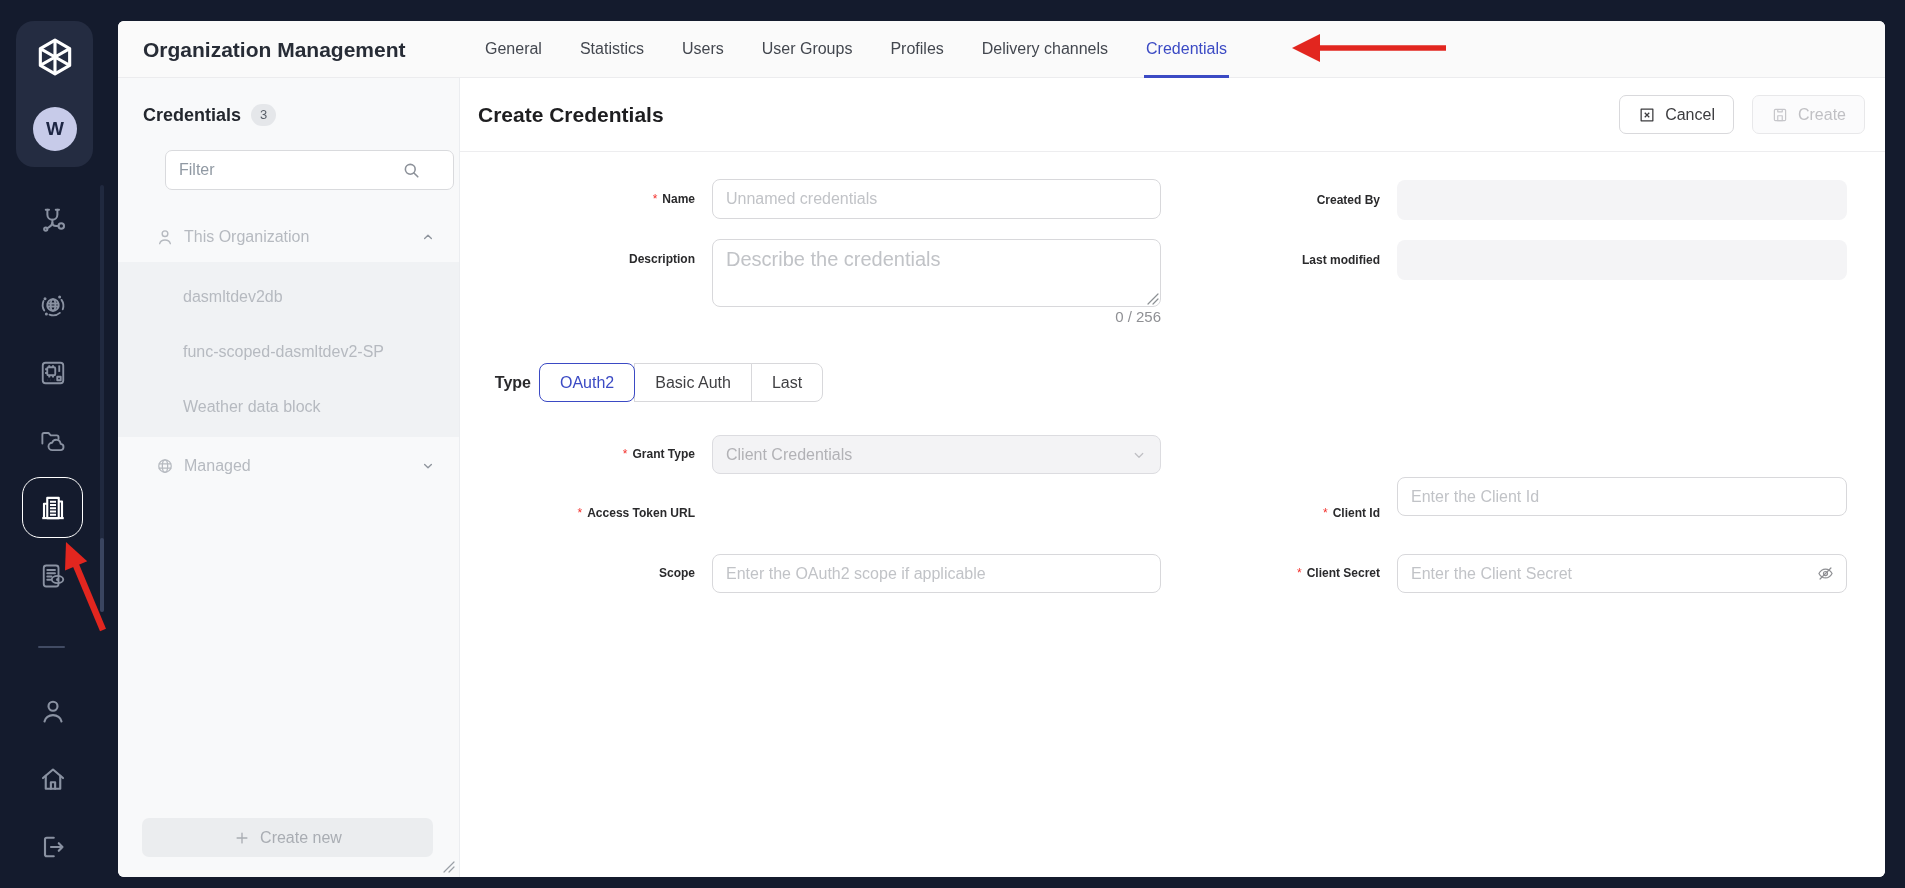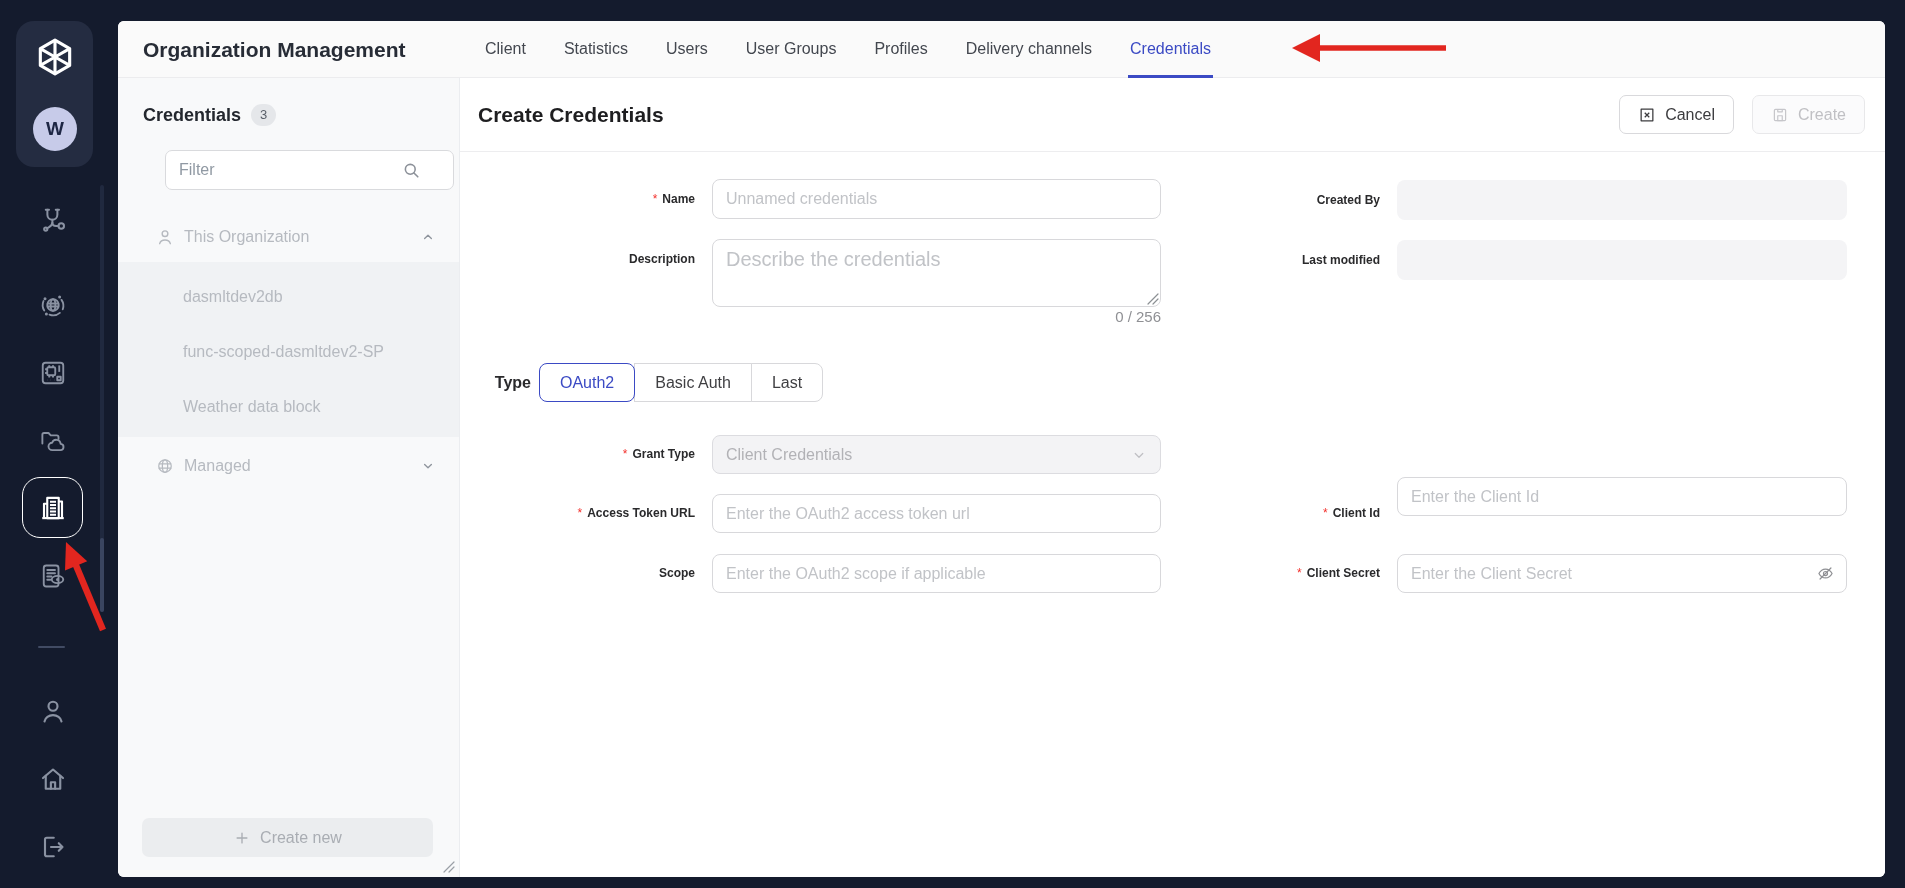--- a/index.html
+++ b/index.html
@@ -227,21 +227,21 @@
       <path d="M10.4 12 H19.6 M16.6 9 l3 3 -3 3"></path>
     </svg>
   </div>
 </div>
 
 <div class="card">
 
   <div class="card-header">
     <div class="app-title">Organization Management</div>
     <div class="tabs">
-      <div class="tab">Client</div>
+      <div class="tab">General</div>
       <div class="tab">Statistics</div>
       <div class="tab">Users</div>
       <div class="tab">User Groups</div>
       <div class="tab">Profiles</div>
       <div class="tab">Delivery channels</div>
       <div class="tab active">Credentials</div>
     </div>
   </div>
 
   <div class="panel">
@@ -371,21 +371,20 @@
       <div class="select-box" style="left:252px;top:283px;width:449px;height:39px">
         <span>Client Credentials</span>
         <span class="select-chevron">
           <svg viewBox="0 0 24 24" fill="none" stroke="currentColor" stroke-width="1.6" stroke-linecap="round" stroke-linejoin="round">
             <path d="M7 10 l5 5 5 -5"></path>
           </svg>
         </span>
       </div>
 
       <div class="f-label" style="left:15px;width:220px;top:342px;line-height:39px"><span class="req">*</span><span>Access Token URL</span></div>
-      <input class="f-input" style="left: 252px; top: 342px; width: 449px; height: 39px;" placeholder="Enter the OAuth2 access token url">
 
       <div class="f-label" style="left:700px;width:220px;top:342px;line-height:39px"><span class="req">*</span><span>Client Id</span></div>
       <input class="f-input" style="left: 937px; top: 325px; width: 450px; height: 39px;" placeholder="Enter the Client Id">
 
       <div class="f-label" style="left:15px;width:220px;top:402px;line-height:39px">Scope</div>
       <input class="f-input" style="left: 252px; top: 402px; width: 449px; height: 39px;" placeholder="Enter the OAuth2 scope if applicable">
 
       <div class="f-label" style="left:700px;width:220px;top:402px;line-height:39px"><span class="req">*</span><span>Client Secret</span></div>
       <div class="input-wrap" style="left:937px;top:402px;width:450px;height:39px">
         <input class="f-input" placeholder="Enter the Client Secret" style="">

